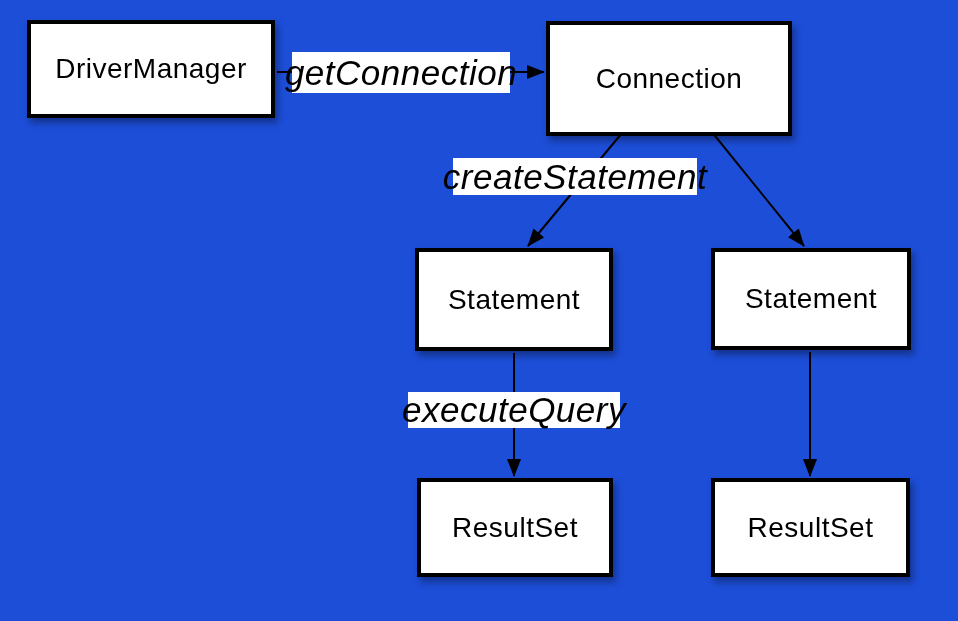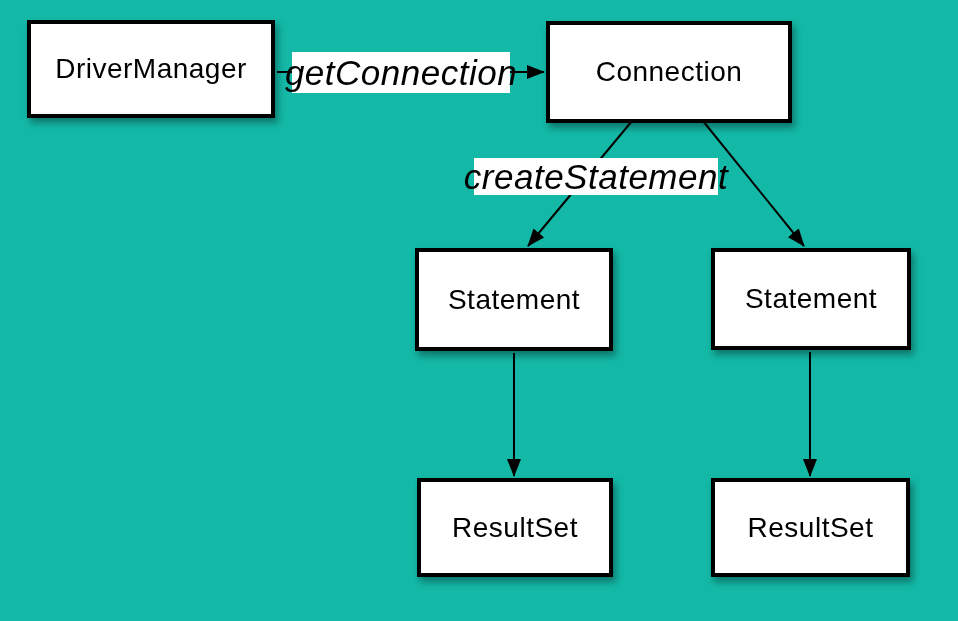--- a/index.html
+++ b/index.html
@@ -4,21 +4,21 @@
 <style>
   html, body {
     margin: 0;
     padding: 0;
     background: #f7f7f7;
   }
   .canvas {
     position: relative;
     width: 958px;
     height: 621px;
-    background: #14b8a6;
+    background: #1d4ed8;
     overflow: hidden;
     font-family: "Liberation Sans", "DejaVu Sans", sans-serif;
     color: #000000;
   }
   .edges-layer {
     position: absolute;
     left: 0;
     top: 0;
     width: 958px;
     height: 621px;
@@ -48,27 +48,27 @@
     display: flex;
     align-items: center;
     justify-content: center;
     font-style: italic;
     font-size: 35px;
     letter-spacing: 0.5px;
     white-space: nowrap;
     box-sizing: border-box;
   }
   #node-driver-manager  { left: 27px;  top: 20px;  width: 248px; height: 98px; }
-  #node-connection      { left: 546px; top: 21px;  width: 246px; height: 102px; }
+  #node-connection      { left: 546px; top: 21px;  width: 246px; height: 115px; }
   #node-statement-left  { left: 415px; top: 248px; width: 198px; height: 103px; }
   #node-statement-right { left: 711px; top: 248px; width: 200px; height: 102px; }
   #node-resultset-left  { left: 417px; top: 478px; width: 196px; height: 99px; }
   #node-resultset-right { left: 711px; top: 478px; width: 199px; height: 99px; }
   #label-get-connection   { left: 292px; top: 52px;  width: 218px; height: 41px; }
-  #label-create-statement { left: 474px; top: 158px; width: 244px; height: 37px; }
+  #label-create-statement { left: 453px; top: 158px; width: 244px; height: 37px; }
   #label-execute-query    { left: 408px; top: 392px; width: 212px; height: 36px; }
 </style>
 </head>
 <body>
 
 <div class="canvas">
 
   <svg class="edges-layer" width="958" height="621" viewBox="0 0 958 621" xmlns="http://www.w3.org/2000/svg">
     <defs>
       <marker id="arrowhead" markerWidth="9" markerHeight="7" refX="8.5" refY="3.5" orient="auto">
@@ -107,14 +107,17 @@
   </div>
 
   <div class="edge-label" id="label-get-connection">
     <span>getConnection</span>
   </div>
 
   <div class="edge-label" id="label-create-statement">
     <span>createStatement</span>
   </div>
 
+  <div class="edge-label" id="label-execute-query">
+    <span>executeQuery</span>
+  </div>
 
 </div>
 
 </body></html>

